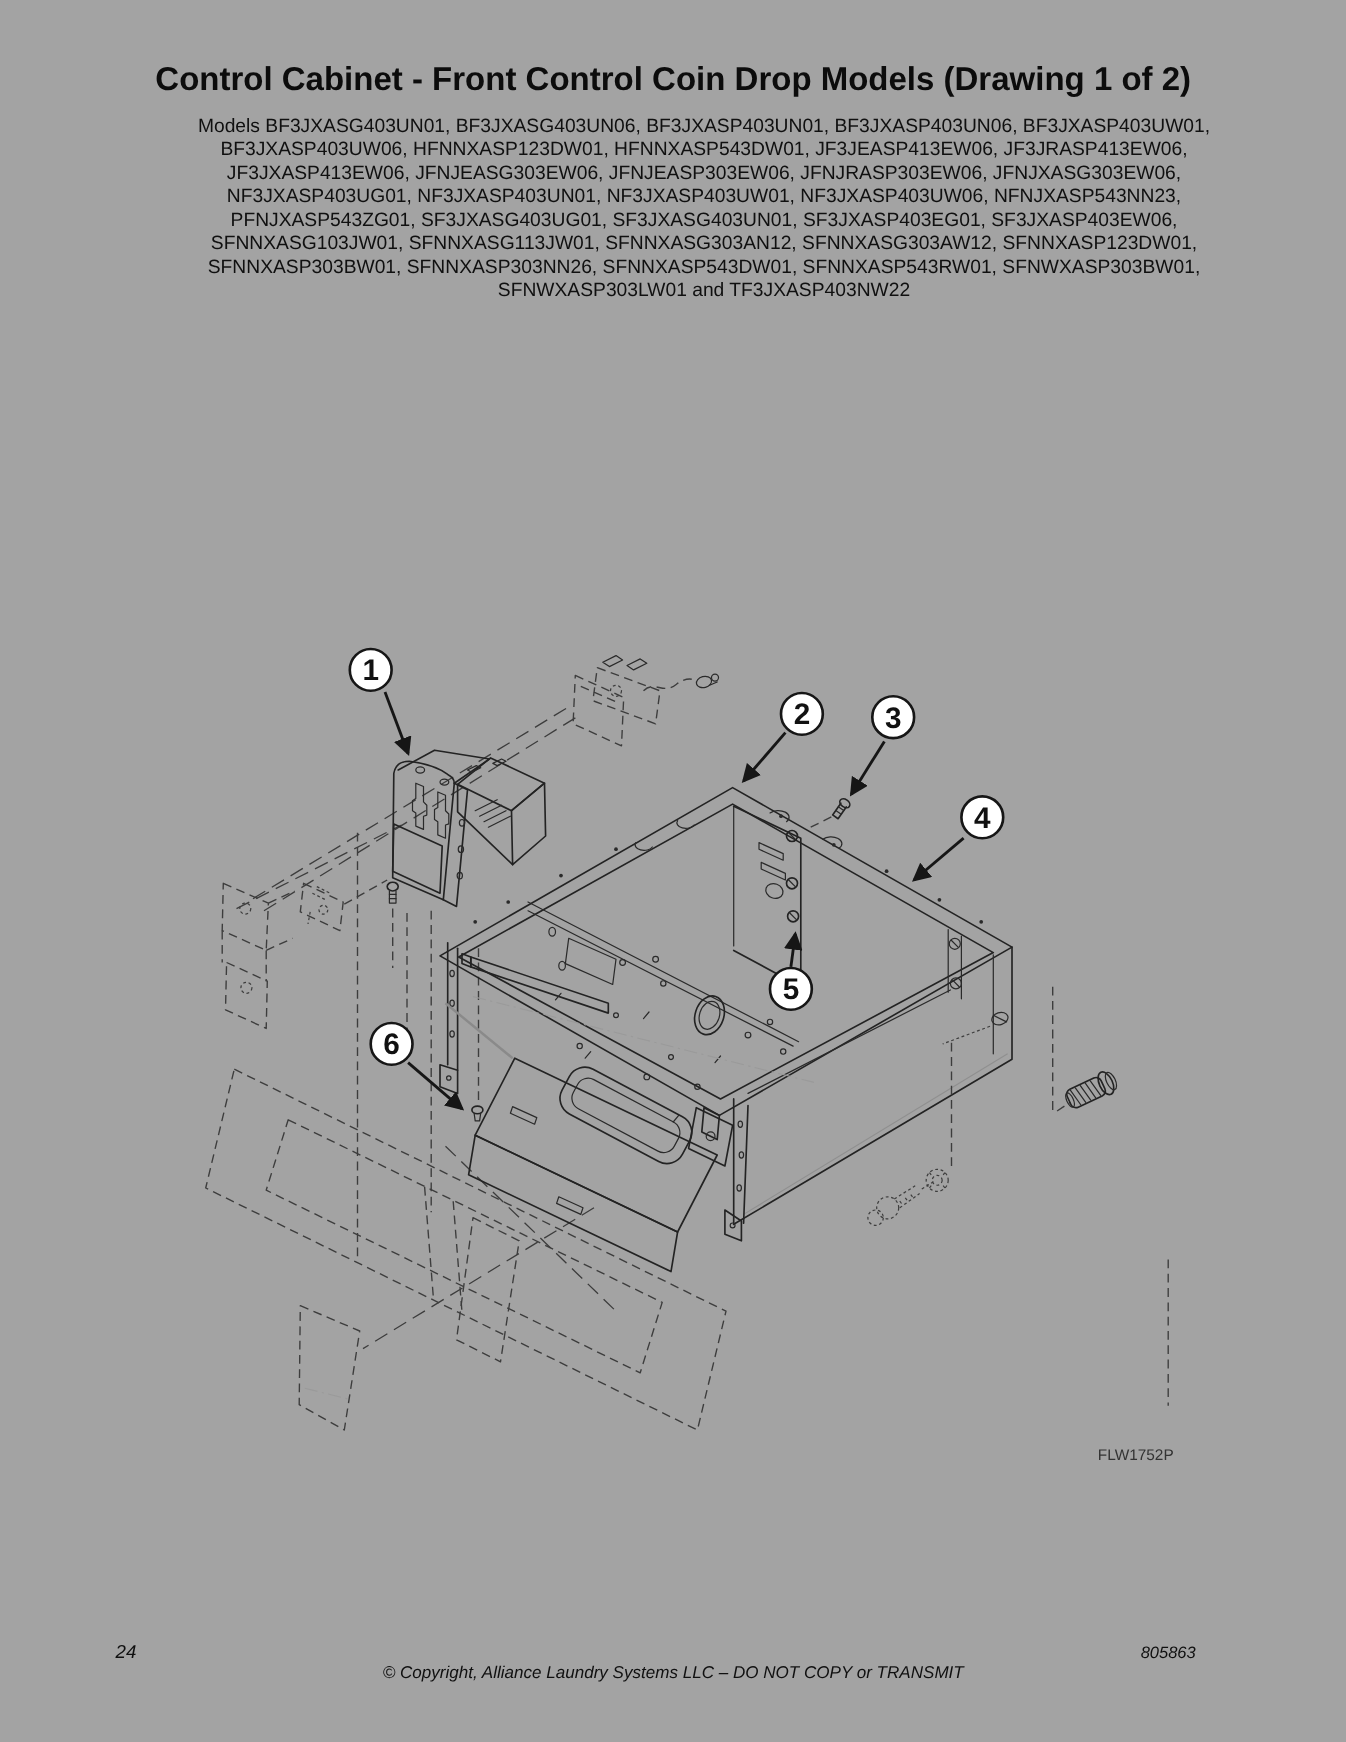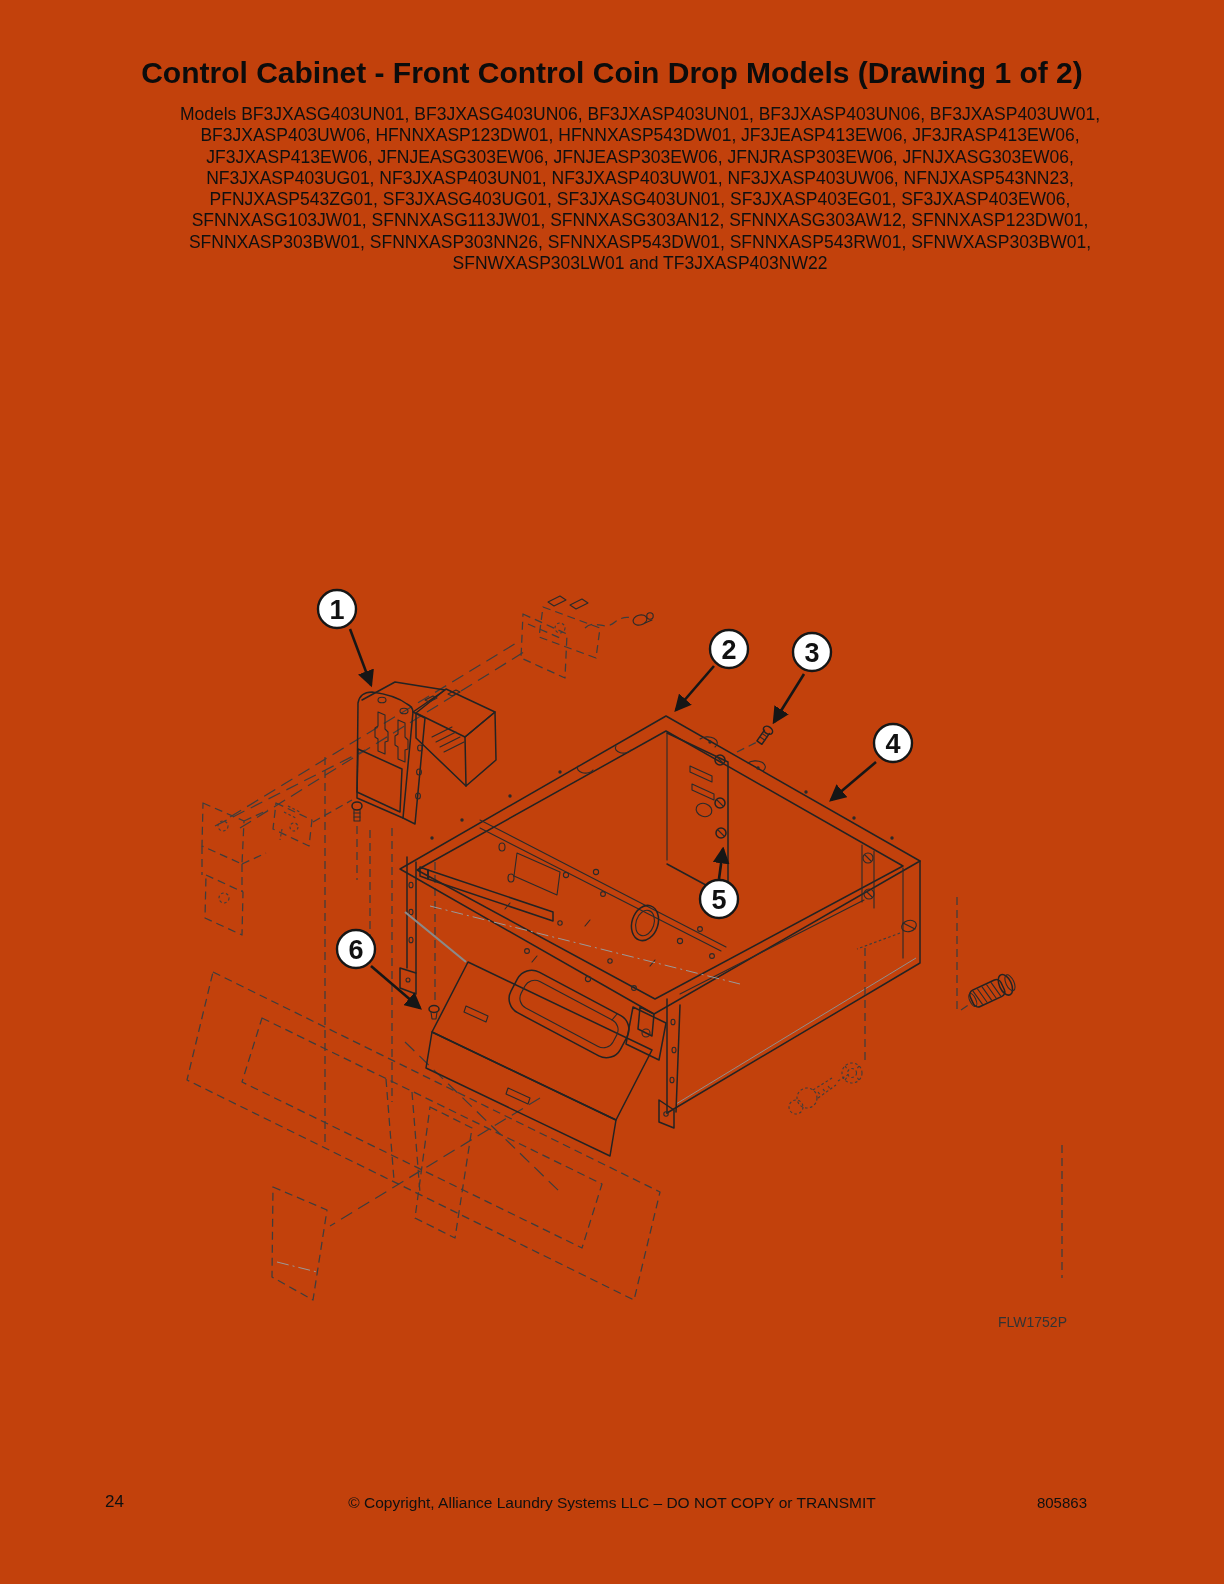--- a/index.html
+++ b/index.html
@@ -1,38 +1,38 @@
 <!DOCTYPE html>
 <html><head>
 <meta charset="utf-8">
 <style>
   html,body{margin:0;padding:0;background:#e8e8e8;}
-  .page{position:relative;width:1224px;height:1584px;background:#c2410c;margin:0 auto;
+  .page{position:relative;width:1224px;height:1584px;background:#a3a3a3;margin:0 auto;
         font-family:"Liberation Sans",sans-serif;color:#111;overflow:hidden;}
   .title{position:absolute;top:56px;left:0;width:100%;text-align:center;margin:0;
          font-size:30px;font-weight:700;letter-spacing:0;color:#0c0c0c;}
   .models{position:absolute;top:104px;left:0;width:100%;text-align:center;padding-left:28px;}
   .mline{font-size:17.5px;line-height:21.3px;white-space:nowrap;color:#101010;}
   .figwrap{position:absolute;left:0;top:555px;width:1224px;height:800px;}
   svg{display:block;}
   .ln{fill:none;stroke:#232323;stroke-width:1.5;stroke-linejoin:round;stroke-linecap:round;}
   .ln2{fill:none;stroke:#2a2a2a;stroke-width:1.1;stroke-linejoin:round;stroke-linecap:round;}
   .thin{fill:none;stroke:#8f8f8f;stroke-width:1;}
   .gray{fill:none;stroke:#8a8a8a;stroke-width:2.2;}
   .cline{fill:none;stroke:#9a9a9a;stroke-width:1;stroke-dasharray:12 4 2 4;}
   .gh{fill:none;stroke:#3d3d3d;stroke-width:1.25;stroke-dasharray:8 5;stroke-linejoin:round;}
   .gh2{fill:none;stroke:#3d3d3d;stroke-width:1.1;stroke-dasharray:2.6 2.4;stroke-linejoin:round;}
   .ld{fill:none;stroke:#3d3d3d;stroke-width:1.2;stroke-dasharray:13 7;}
   .co{fill:#fff;stroke:#161616;stroke-width:2.4;}
   .con{font:700 27px "Liberation Sans",sans-serif;fill:#111;text-anchor:middle;}
   .arr{fill:none;stroke:#161616;stroke-width:2.6;}
   .figcode{font:400 14px "Liberation Sans",sans-serif;fill:#333;}
-  .footer{position:absolute;left:0;top:1492px;width:1224px;height:30px;font-size:15.5px;color:#101010;}
+  .footer{position:absolute;left:0;top:1492px;width:1224px;height:30px;font-size:15.5px;color:#101010;font-style:italic;}
   .pnum{position:absolute;left:105px;top:0;font-size:17px;}
-  .copy{position:absolute;left:0;width:100%;text-align:center;top:2px;}
+  .copy{position:absolute;left:0;width:100%;text-align:center;top:20px;}
   .dnum{position:absolute;right:137px;top:2px;font-size:15px;}
 </style>
 </head>
 <body>
 
 <div class="page">
 
   <h1 class="title">Control Cabinet - Front Control Coin Drop Models (Drawing 1 of 2)</h1>
 
   <div class="models">

